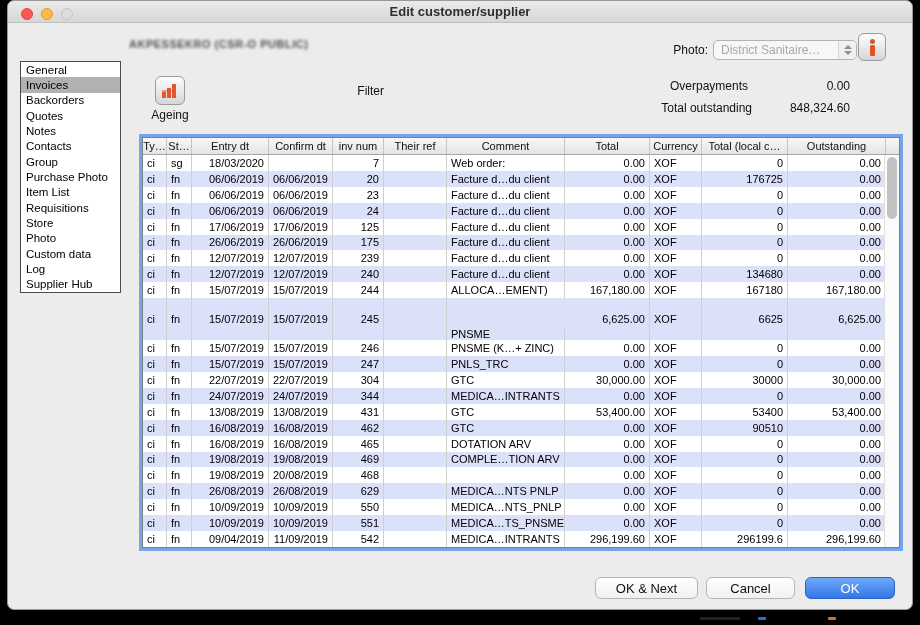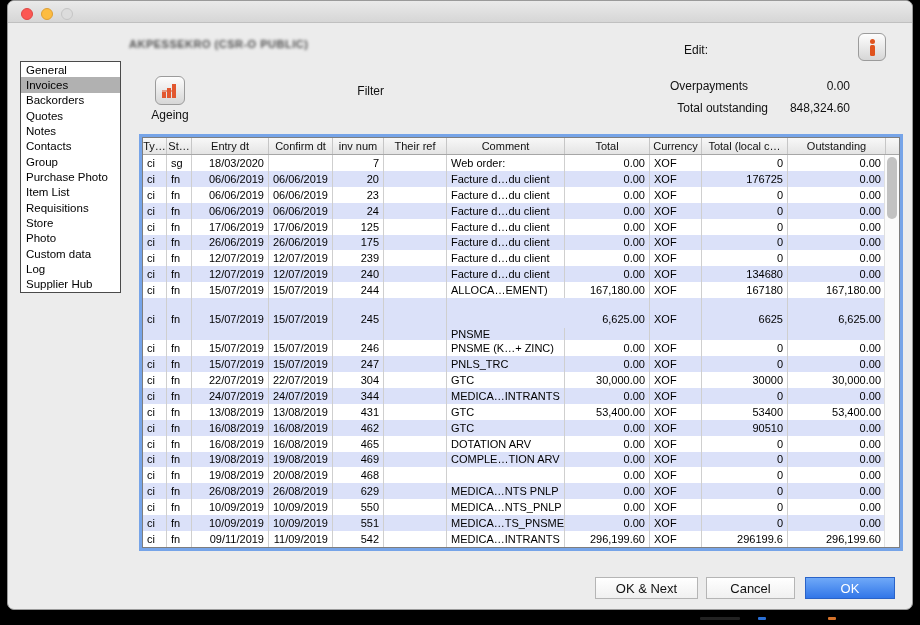--- a/index.html
+++ b/index.html
@@ -88,21 +88,21 @@
   .stepper.gray { border-left: 1px solid #d8d8d8; background: #f0f0f0; }
   .tri-up    { width: 0; height: 0; border-left: 4px solid transparent; border-right: 4px solid transparent; border-bottom: 4px solid #fff; }
   .tri-down  { width: 0; height: 0; border-left: 4px solid transparent; border-right: 4px solid transparent; border-top: 4px solid #fff; }
   .stepper.gray .tri-up   { border-bottom-color: #8e8e8e; }
   .stepper.gray .tri-down { border-top-color: #8e8e8e; }
 
   .sum-label { position: absolute; font-size: 12px; color: #111; text-align: right; width: 160px; }
   .sum-value { position: absolute; font-size: 12px; color: #111; text-align: right; width: 140px; }
   .overpay-lbl { left: 580px; top: 78px; }
   .overpay-val { left: 702px; top: 78px; }
-  .outst-lbl   { left: 600px; top: 100px; }
+  .outst-lbl   { left: 584px; top: 100px; }
   .outst-val   { left: 702px; top: 100px; }
 
   
   .table {
     position: absolute; left: 134px; top: 136px; width: 758px; height: 411px;
     background: #fff; border: 1px solid #7e7e7e;
     box-shadow: 0 0 0 3px rgba(98, 152, 232, 0.85);
     overflow: hidden;
   }
   .thead {
@@ -133,21 +133,21 @@
     position: absolute; right: 0; top: 17px; bottom: 0; width: 15px;
     background: #fbfbfb; border-left: 1px solid #e0e0e0;
   }
   .vthumb {
     position: absolute; left: 2px; top: 2px; width: 10px; height: 62px;
     border-radius: 5px; background: #c2c2c2;
   }
 
   
   .btn {
-    position: absolute; top: 576px; height: 22px; border-radius: 0;
+    position: absolute; top: 576px; height: 22px; border-radius: 6px;
     background: linear-gradient(#ffffff, #f0f0f0);
     border: 1px solid #b5b5b5;
     font-size: 13px; color: #111;
     display: flex; align-items: center; justify-content: center;
   }
   .btn-oknext { left: 587px; width: 103px; }
   .btn-cancel { left: 698px; width: 89px; }
   .btn-ok {
     left: 797px; width: 90px;
     background: linear-gradient(#6fa9f8, #3276e8);
@@ -160,20 +160,21 @@
 </style>
 </head>
 <body>
 
 <div class="dialog">
 
   <div class="titlebar">
     <span class="tl red"></span>
     <span class="tl yellow"></span>
     <span class="tl gray"></span>
+    <div class="title">Edit customer/supplier</div>
   </div>
 
   <div class="cust-name">AKPESSEKRO (CSR-O PUBLIC)</div>
 
   <div class="sidebar">
       <div class="sb-item">General</div>
       <div class="sb-item sel">Invoices</div>
       <div class="sb-item">Backorders</div>
       <div class="sb-item">Quotes</div>
       <div class="sb-item">Notes</div>
@@ -196,21 +197,28 @@
         <rect x="6" y="5" width="4" height="10"></rect>
         <rect x="11" y="1" width="4" height="14"></rect>
         <rect x="1" y="7" width="14" height="2" opacity="0.55"></rect>
       </g>
     </svg>
   </div>
   <div class="ageing-lbl">Ageing</div>
 
   <div class="field-label lbl-filter">Filter</div>
 
-  <div class="field-label lbl-store">Edit:</div>
+  <div class="field-label lbl-store">Photo:</div>
+  <div class="select select-store">
+    <span class="val">District Sanitaire…</span>
+    <span class="stepper gray">
+      <span class="tri-up"></span>
+        <span class="tri-down"></span>
+    </span>
+  </div>
 
   <div class="icon-btn info-btn">
     <span class="info-glyph">
       <span class="info-dot"></span>
         <span class="info-stem"></span>
     </span>
   </div>
 
   <div class="sum-label overpay-lbl">Overpayments</div>
   <div class="sum-value overpay-val">0.00</div>
@@ -514,21 +522,21 @@
           <div class="tcell a-l" style="width: 63px;"></div>
           <div class="tcell a-l" style="width: 118px;">MEDICA…TS_PNSME</div>
           <div class="tcell a-r" style="width: 85px;">0.00</div>
           <div class="tcell a-l" style="width: 52px;">XOF</div>
           <div class="tcell a-r" style="width: 86px;">0</div>
           <div class="tcell a-r" style="width: 98px;">0.00</div>
         </div>
         <div class="trow">
           <div class="tcell a-l" style="width: 24px;">ci</div>
           <div class="tcell a-l" style="width: 25px;">fn</div>
-          <div class="tcell a-r" style="width: 77px;">09/11/2019</div>
+          <div class="tcell a-r" style="width: 77px;">09/04/2019</div>
           <div class="tcell a-r" style="width: 64px;">11/09/2019</div>
           <div class="tcell a-r" style="width: 51px;">542</div>
           <div class="tcell a-l" style="width: 63px;"></div>
           <div class="tcell a-l" style="width: 118px;">MEDICA…INTRANTS</div>
           <div class="tcell a-r" style="width: 85px;">296,199.60</div>
           <div class="tcell a-l" style="width: 52px;">XOF</div>
           <div class="tcell a-r" style="width: 86px;">296199.6</div>
           <div class="tcell a-r" style="width: 98px;">296,199.60</div>
         </div>
       </div>

